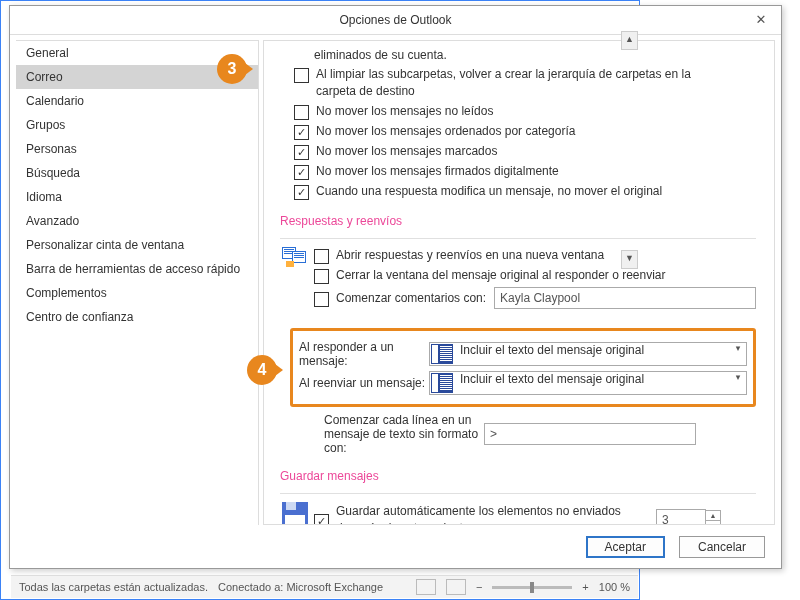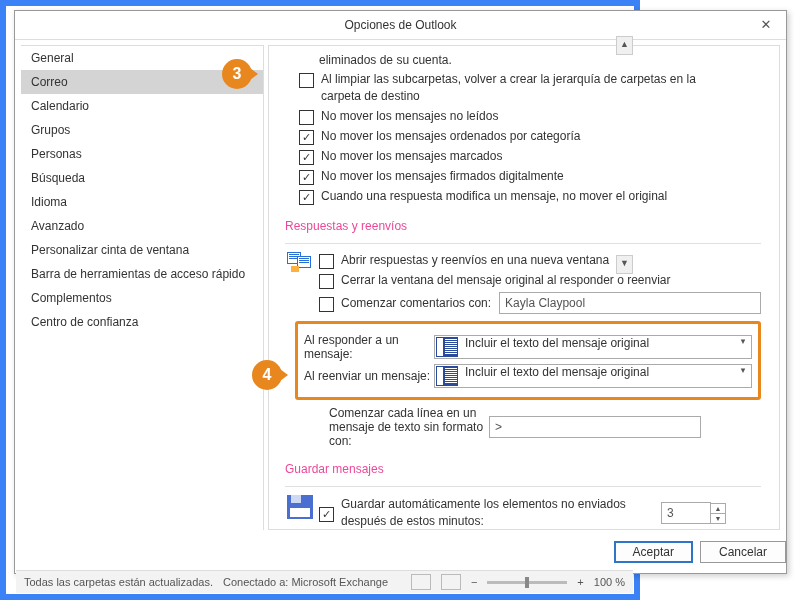--- a/index.html
+++ b/index.html
@@ -1,16 +1,16 @@
 <!DOCTYPE html>
 <html><head>
 <meta charset="utf-8">
 <style>
 html,body{margin:0;padding:0;width:800px;height:600px;font-family:"Segoe UI",Tahoma,sans-serif;font-size:12px;color:#333;background:#fff;overflow:hidden}
-.outer{position:absolute;left:0;top:0;width:640px;height:600px;border:6px solid #3b82f6;box-sizing:border-box;background:#fff}
+.outer{position:absolute;left:0;top:0;width:640px;height:600px;border:1px solid #3b82f6;box-sizing:border-box;background:#fff}
 .dialog{position:absolute;left:8px;top:4px;width:771px;height:562px;border:1px solid #999;background:#fff;box-shadow:2px 2px 6px rgba(0,0,0,0.2)}
 .titlebar{height:28px;line-height:28px;border-bottom:1px solid #ddd;background:#fff;text-align:center;position:relative;color:#333}
 .titlebar .close{position:absolute;right:0;top:0;width:40px;height:28px;text-align:center;line-height:28px;font-size:13px;color:#555}
 .body{display:flex;height:490px}
 .sidebar{width:242px;border-right:1px solid #ddd;border-top:1px solid #ddd;margin:5px 0 0 6px;background:#fff}
 .sidebar .item{padding:5px 10px;cursor:default;position:relative}
 .sidebar .item.sel{background:#d4d4d4}
 .content{flex:1;margin:5px 6px 0 4px;border:1px solid #ddd;padding:6px 18px 0 16px;overflow:hidden;position:relative}
 .line{margin:2px 0 3px 14px;display:flex;align-items:flex-start}
 .chk{width:13px;height:13px;border:1px solid #333;margin-right:7px;margin-top:2px;flex:none;display:inline-flex;align-items:center;justify-content:center;font-size:11px;color:#333}
@@ -18,27 +18,27 @@
 .ltxt{line-height:17px}
 .section{font-size:12px;color:#ec4899;margin:14px 0 6px 0;padding-bottom:10px;border-bottom:1px solid #e0e0e0}
 .row{display:flex;align-items:center;margin:3px 0 3px 14px}
 .icon{width:30px;height:28px;margin-right:4px;flex:none;position:relative}
 .lbl{width:130px;line-height:14px}
 .input{border:1px solid #aaa;height:20px;padding:0 5px;flex:1;line-height:20px;color:#555;background:#fff}
 .dd{border:1px solid #aaa;height:22px;display:flex;align-items:flex-start;flex:1;background:#fff;position:relative}
 .dd .ddico{width:22px;height:20px;background:#2a4a9b;margin:1px;display:flex}
 .dd .ddtxt{padding:0 6px;flex:1}
 .dd .ddarr{width:16px;text-align:center;color:#555;font-size:9px}
-.hlbox{border:3px solid #e8871e;border-radius:3px;padding:6px 6px;margin:4px 0 6px 10px}
+.hlbox{border:3px solid #e8871e;border-radius:3px;padding:6px 6px;margin:16px 0 6px 10px}
 .spin{display:flex;align-items:center}
 .spin .input{width:38px;text-align:left}
 .spinbtns{display:flex;flex-direction:column;border:1px solid #aaa;border-left:none}
 .spinbtns span{width:14px;height:9px;font-size:7px;text-align:center;line-height:9px;color:#555;border-bottom:1px solid #aaa}
 .spinbtns span:last-child{border-bottom:none}
-.footer{position:absolute;right:0;bottom:10px;display:flex;gap:7px}
+.footer{position:absolute;right:16px;bottom:10px;display:flex;gap:14px}
 .btn{border:1px solid #999;background:#fdfdfd;padding:3px 18px;font-size:12px}
 .btn.primary{border:2px solid #2e75c8;padding:2px 17px}
 .badge{position:absolute;width:30px;height:30px;border-radius:50%;background:#e8871e;color:#fff;font-weight:bold;font-size:16px;text-align:center;line-height:30px;z-index:10}
 .badge.p3{left:216px;top:53px}
 .badge::after{content:"";position:absolute;right:-6px;top:9px;border-left:8px solid #e8871e;border-top:6px solid transparent;border-bottom:6px solid transparent}
 .badge.p4{left:246px;top:354px}
 .badge.p4::after{right:-6px}
 .statusbar{position:absolute;left:10px;right:1px;bottom:1px;height:22px;background:#f3f3f3;border-top:1px solid #ddd;display:flex;align-items:center;padding:0 8px;font-size:11px;color:#555;gap:10px}
 .statusbar .sp{flex:1}
 .sbicon{width:18px;height:14px;border:1px solid #bbb;display:inline-block}

